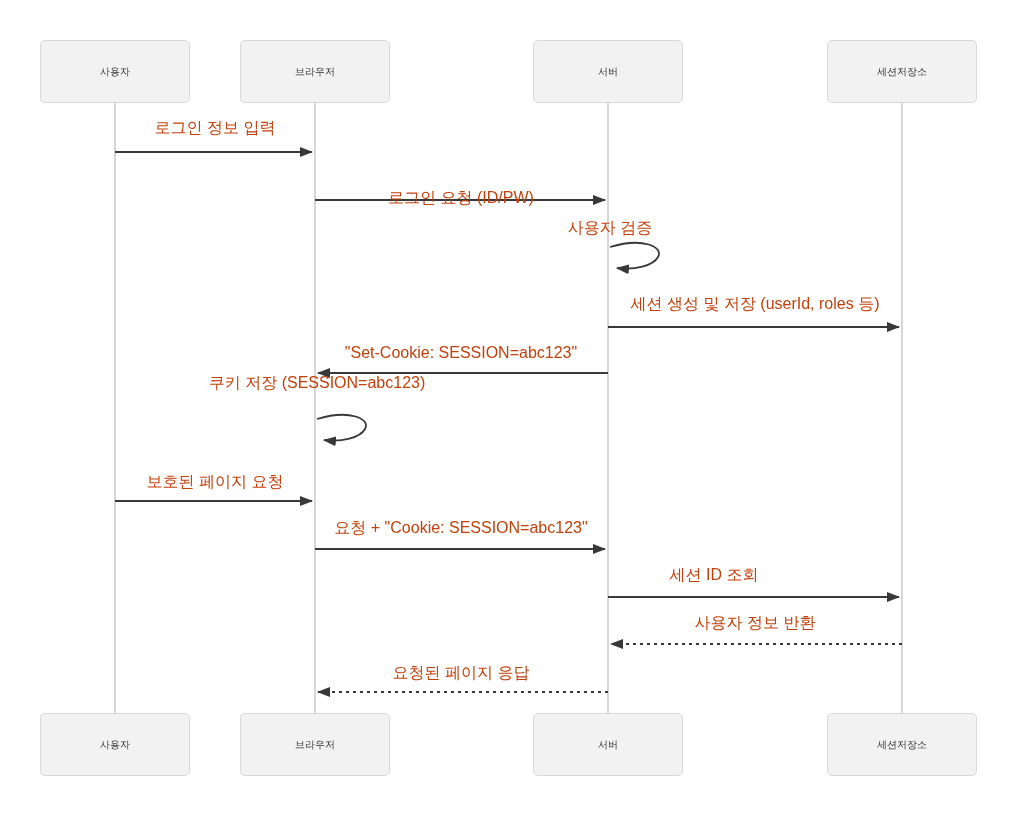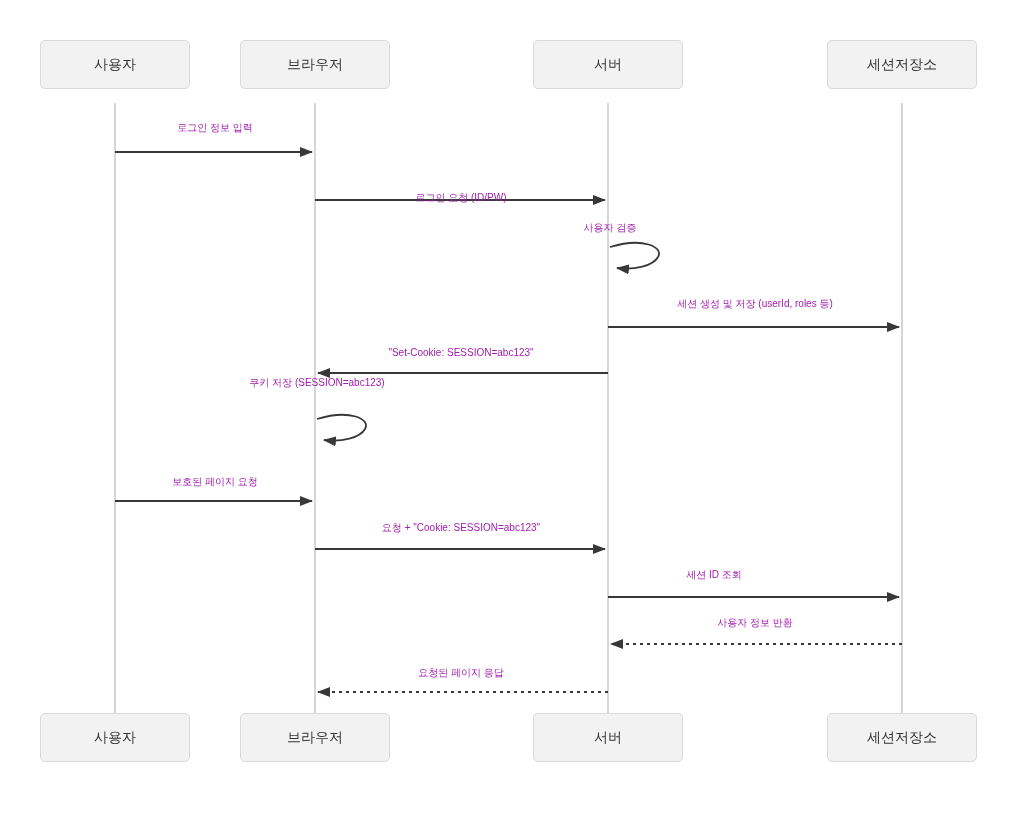--- a/index.html
+++ b/index.html
@@ -18,39 +18,39 @@
   #connector-layer {
     position: absolute;
     left: 0;
     top: 0;
     width: 1017px;
     height: 818px;
   }
   .participant-box {
     position: absolute;
     width: 150px;
-    height: 49px;
+    height: 63px;
     box-sizing: border-box;
     background: #f2f2f2;
     border: 1px solid #d9d9d9;
     border-radius: 5px;
     display: flex;
     align-items: center;
     justify-content: center;
-    font-size: 14px;
+    font-size: 10px;
     color: #333333;
     white-space: nowrap;
   }
   .msg-label {
     position: absolute;
     transform: translateX(-50%);
     white-space: nowrap;
-    font-size: 10px;
+    font-size: 16px;
     line-height: 17px;
-    color: #a21caf;
+    color: #c2410c;
   }
 </style>
 </head>
 <body>
 
 <div id="stage">
 
   <svg id="connector-layer" width="1017" height="818" viewBox="0 0 1017 818" xmlns="http://www.w3.org/2000/svg">
     <defs>
       <marker id="arrowhead" markerUnits="userSpaceOnUse" markerWidth="13" markerHeight="10" refX="12" refY="5" orient="auto">

